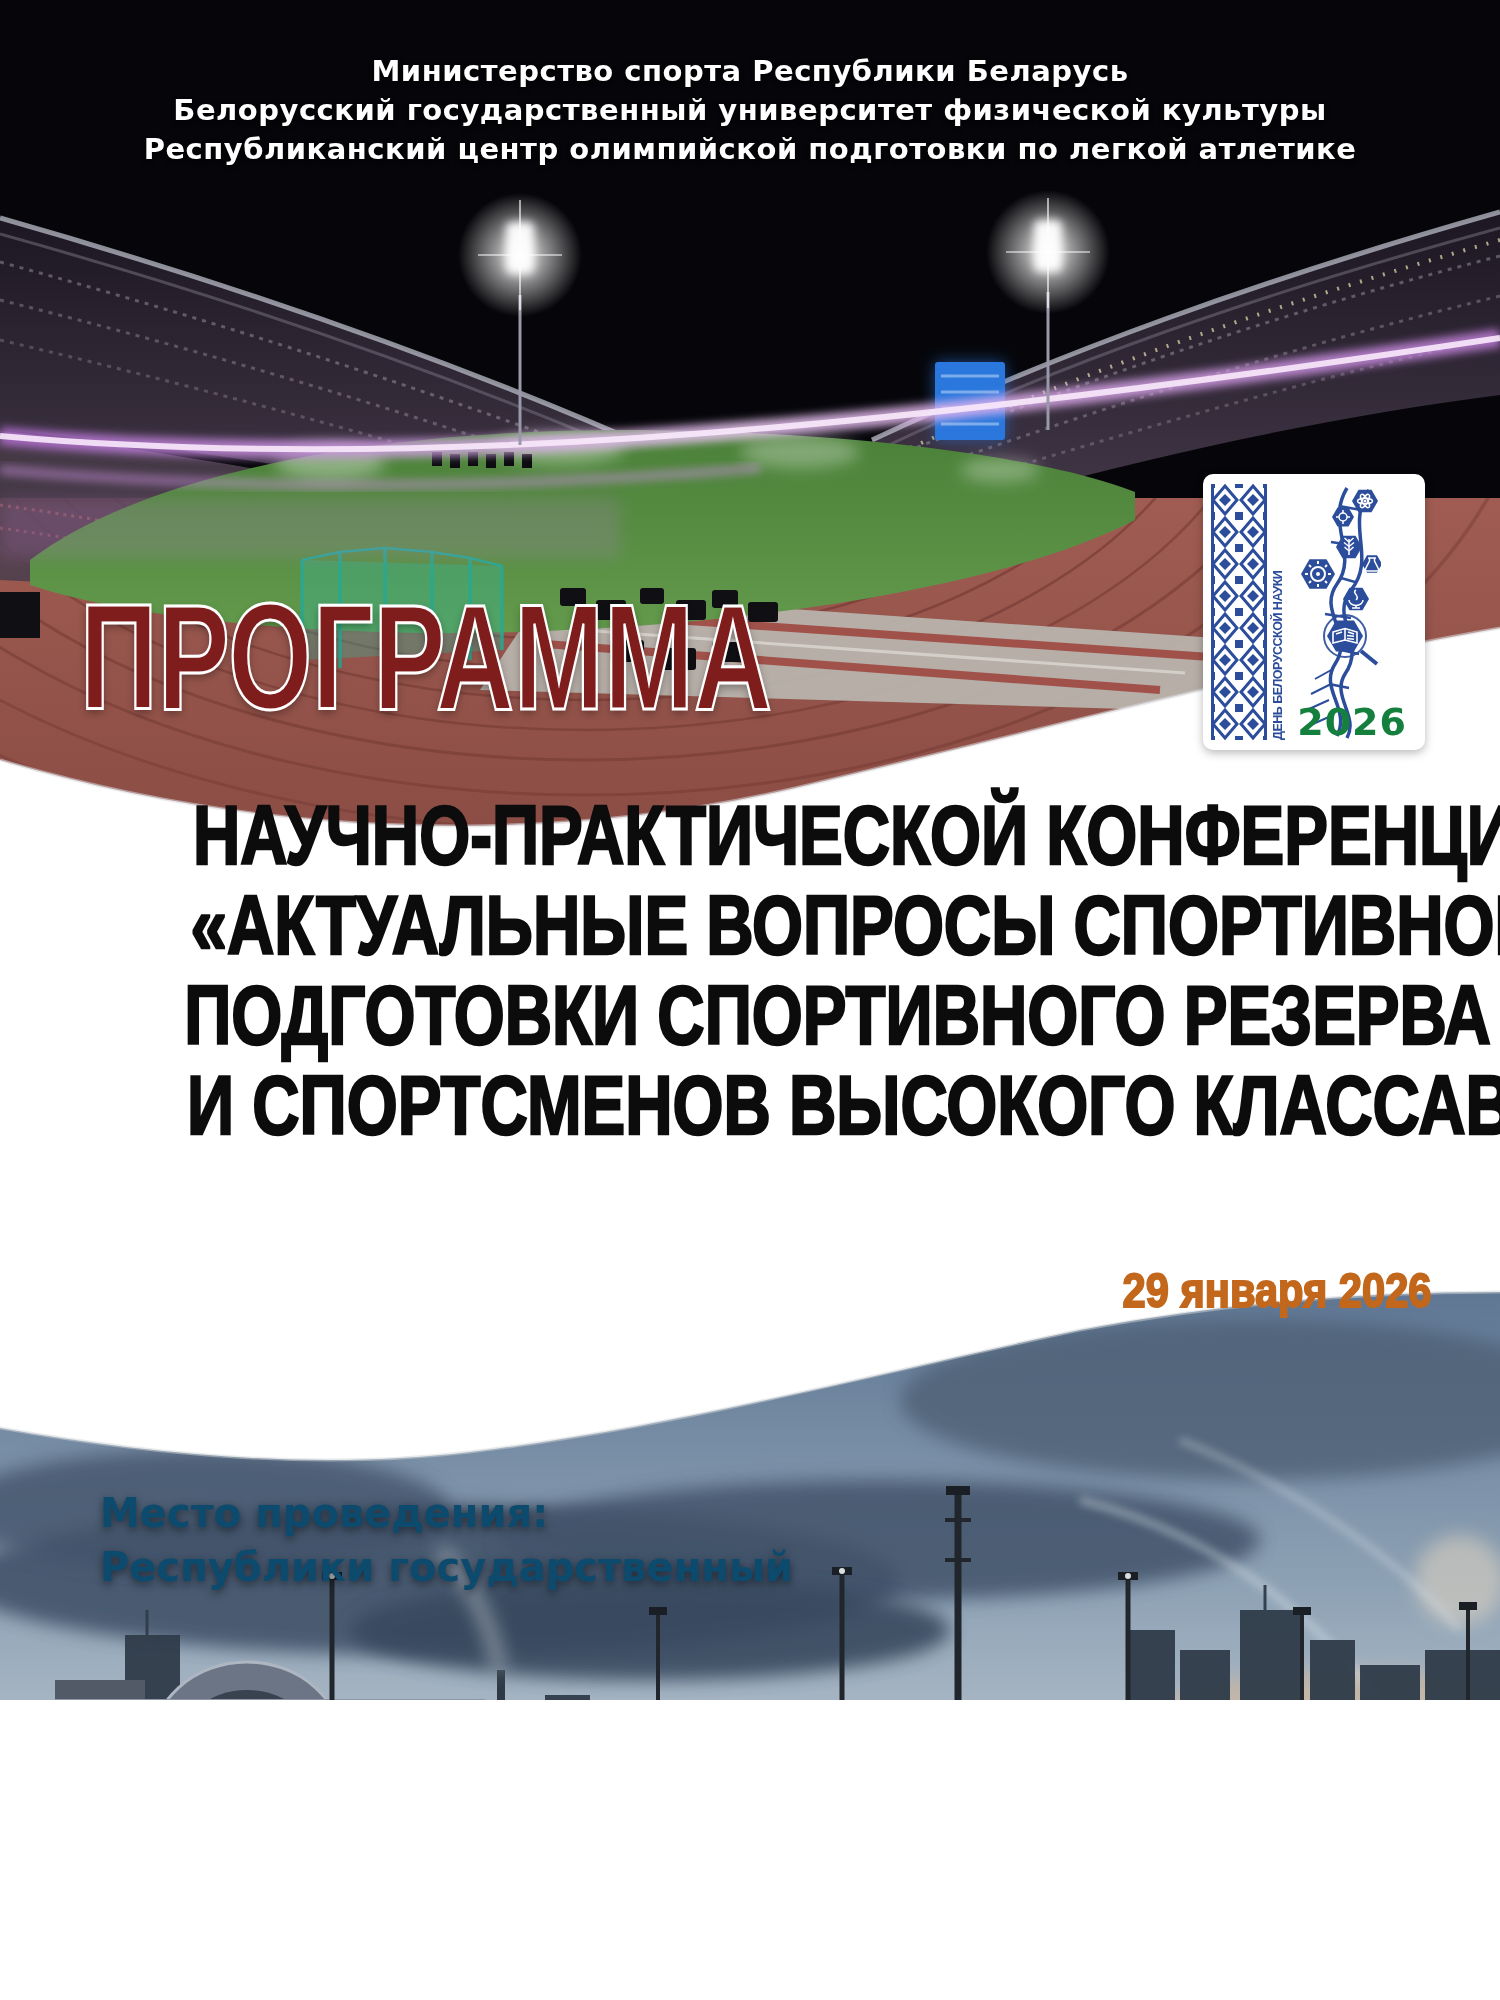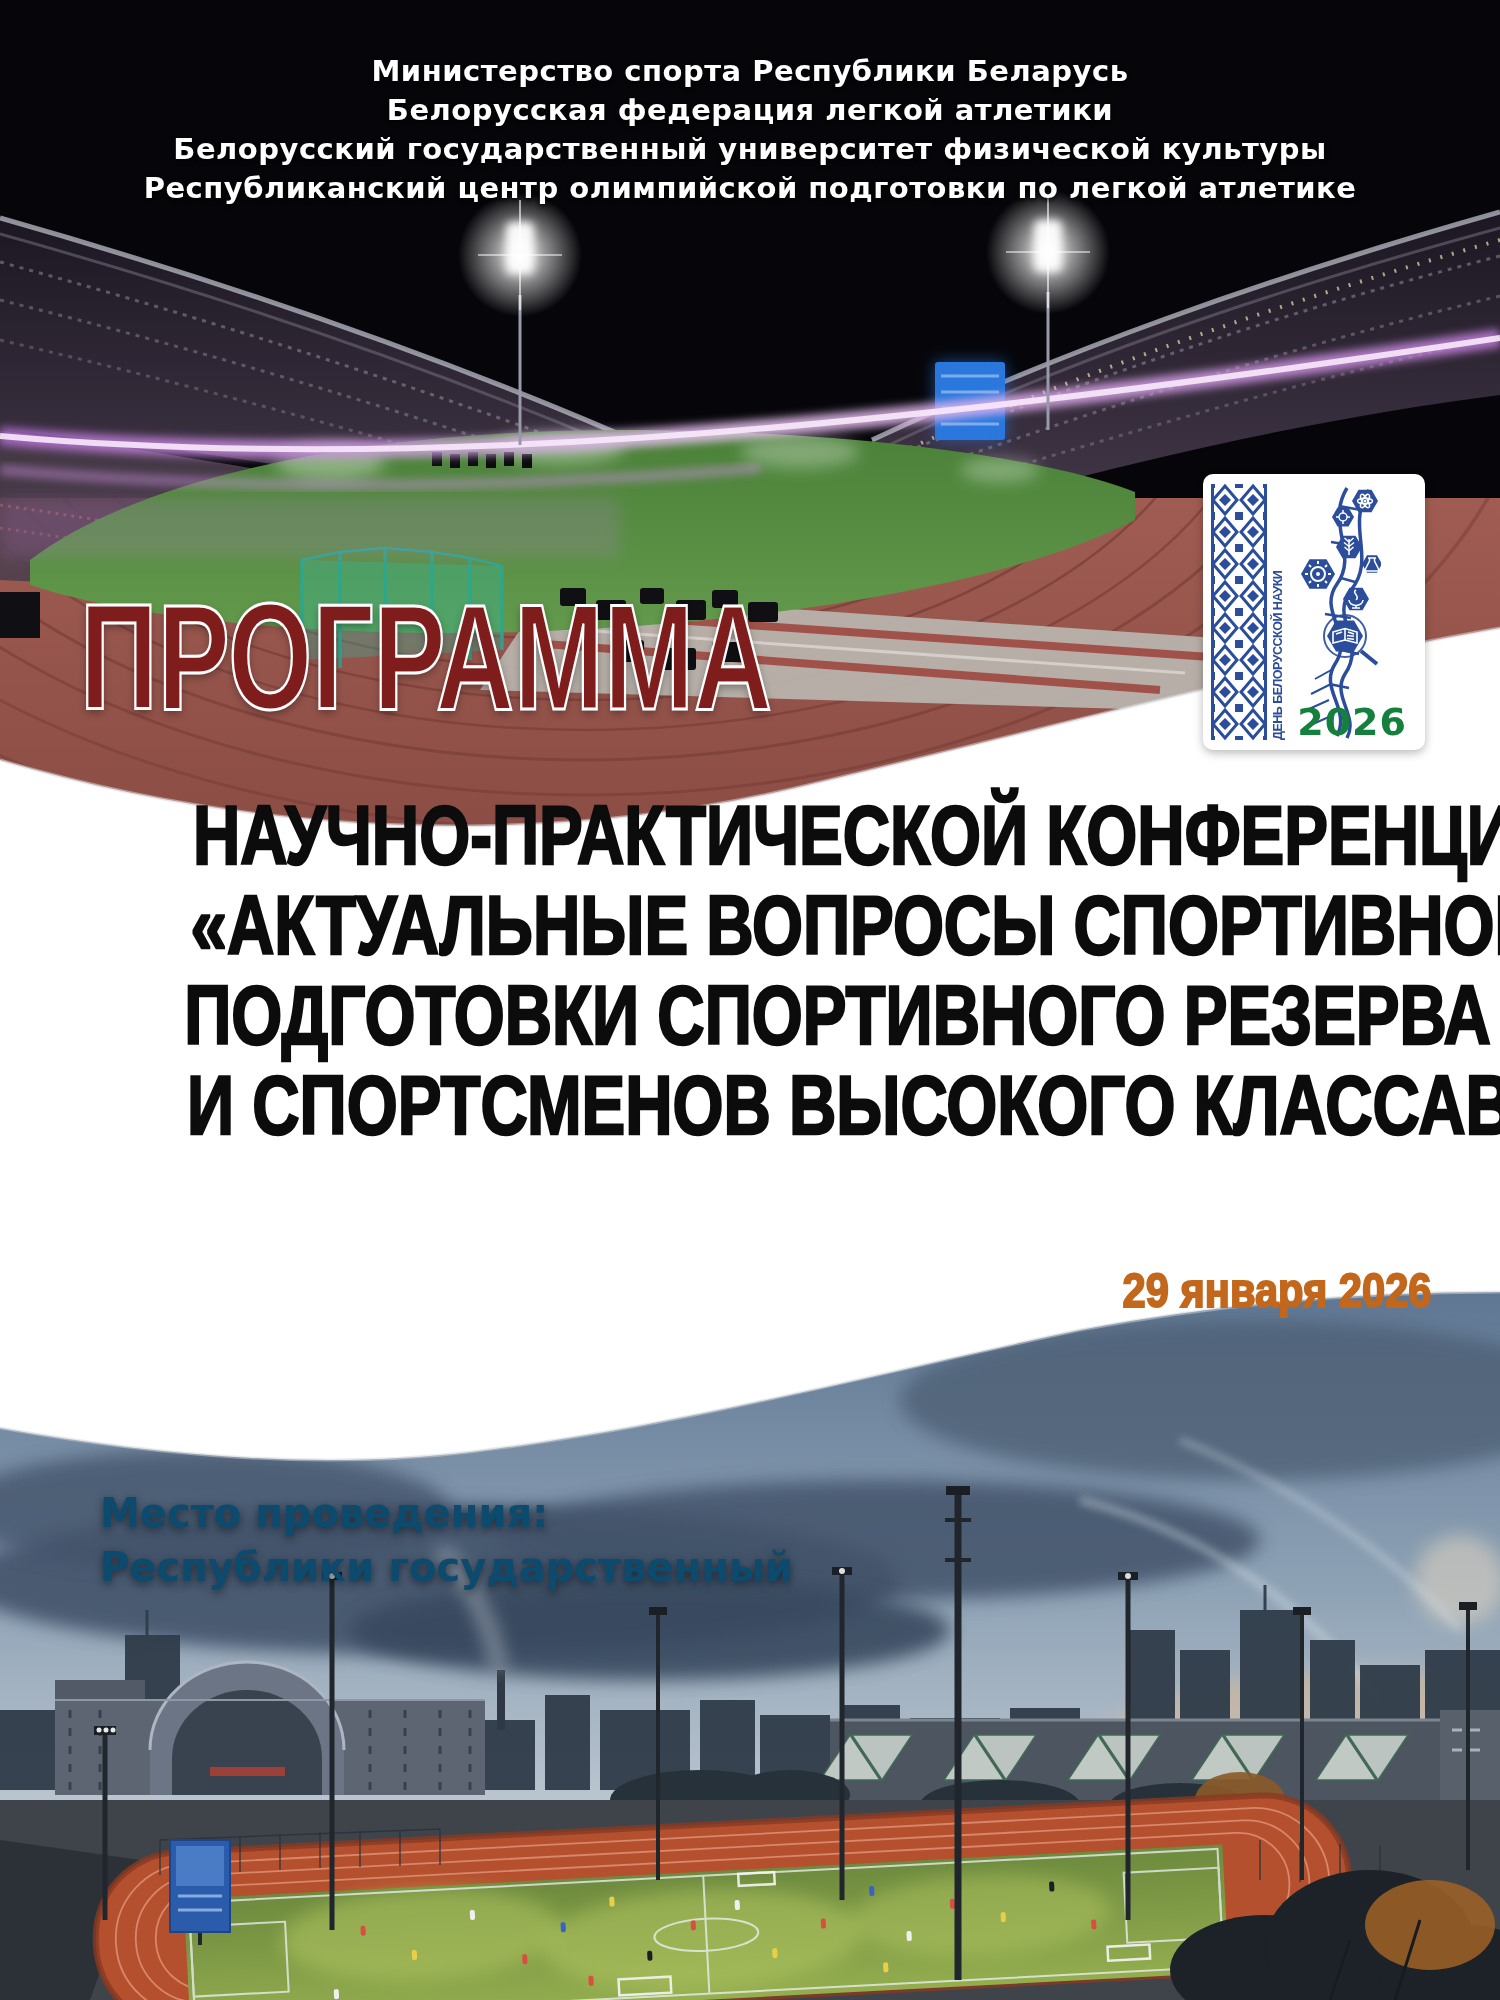--- a/index.html
+++ b/index.html
@@ -1,17 +1,17 @@
 <!DOCTYPE html>
 <html><head>
 <meta charset="utf-8">
 <style>
   html,body{margin:0;padding:0;}
   .page{
-    position:relative;width:1500px;height:2000px;overflow:hidden;
+    position:relative;width:1500px;height:1700px;overflow:hidden;
     background:#ffffff;font-family:"Liberation Sans",sans-serif;
   }
   .photo{position:absolute;left:0;width:1500px;}
   .photo svg{display:block;}
   .photo-top{top:0;height:845px;z-index:1;}
   .photo-bottom{top:1280px;height:720px;z-index:1;}
 
   
   .org-block{
     position:absolute;top:52px;left:0;width:1500px;z-index:6;
@@ -227,21 +227,20 @@
 
       <g>
         <path d="M0,760 L0,845 L1500,845 L1500,628 C1270,668 1040,730 795,788 C545,846 265,838 0,760 Z" fill="#ffffff"></path>
         <path d="M0,760 C265,838 545,846 795,788 C1040,730 1270,668 1500,628" fill="none" stroke="#d7d7da" stroke-width="3" opacity="0.55"></path>
       </g>
     </svg>
   </div>
 
   <div class="org-block">
     <div>Министерство спорта Республики Беларусь</div>
-    <div>Белорусская федерация легкой атлетики</div>
     <div>Белорусский государственный университет физической культуры</div>
     <div>Республиканский центр олимпийской подготовки по легкой атлетике</div>
   </div>
 
   <div class="program-word">
     <span class="squeeze">ПРОГРАММА</span>
   </div>
 
   <div class="badge">
     <div class="badge-inner">

